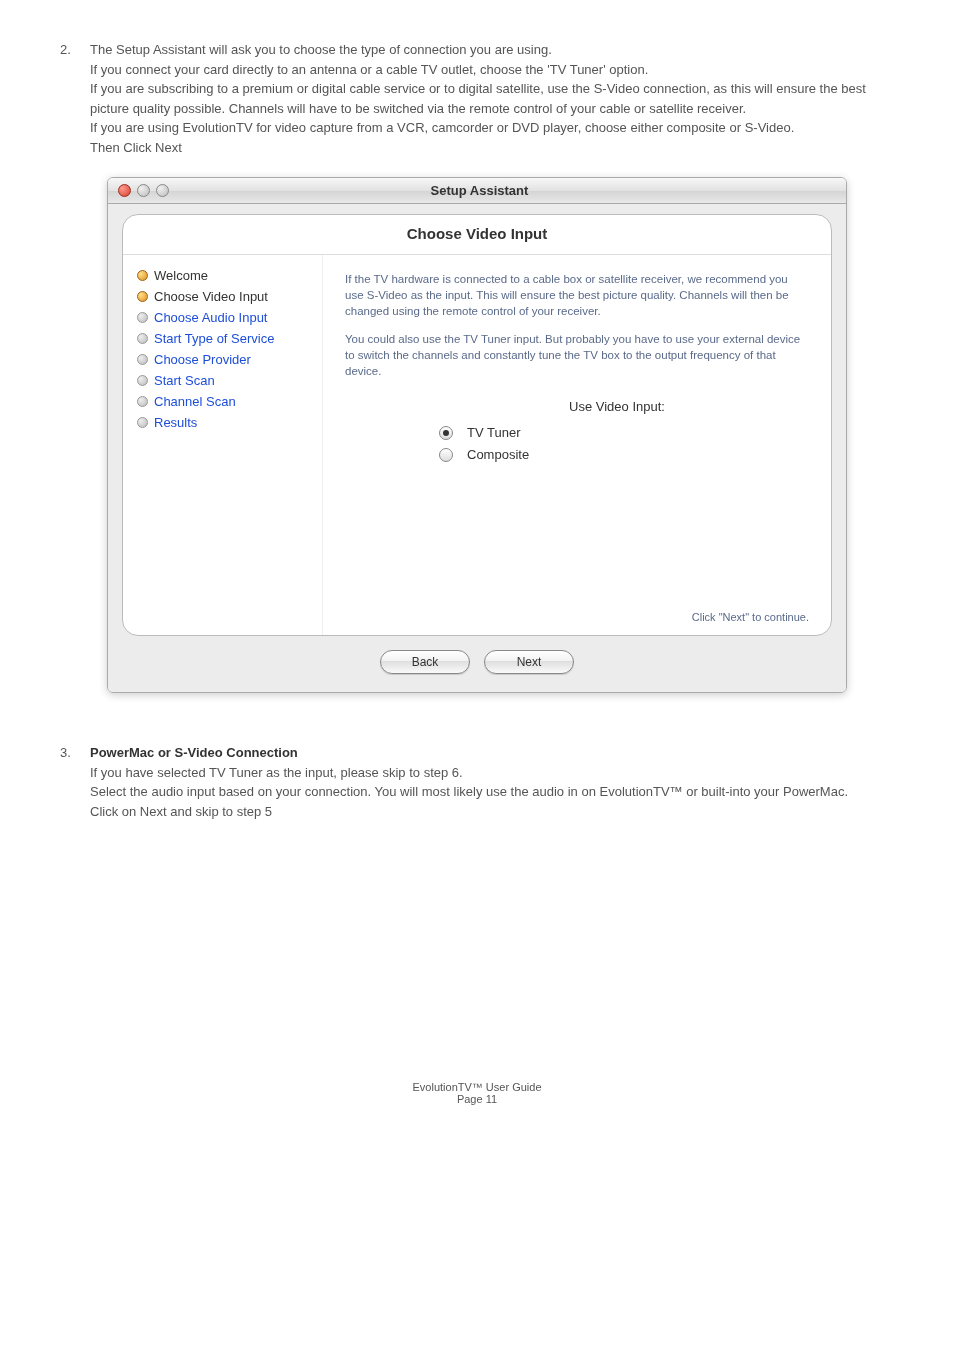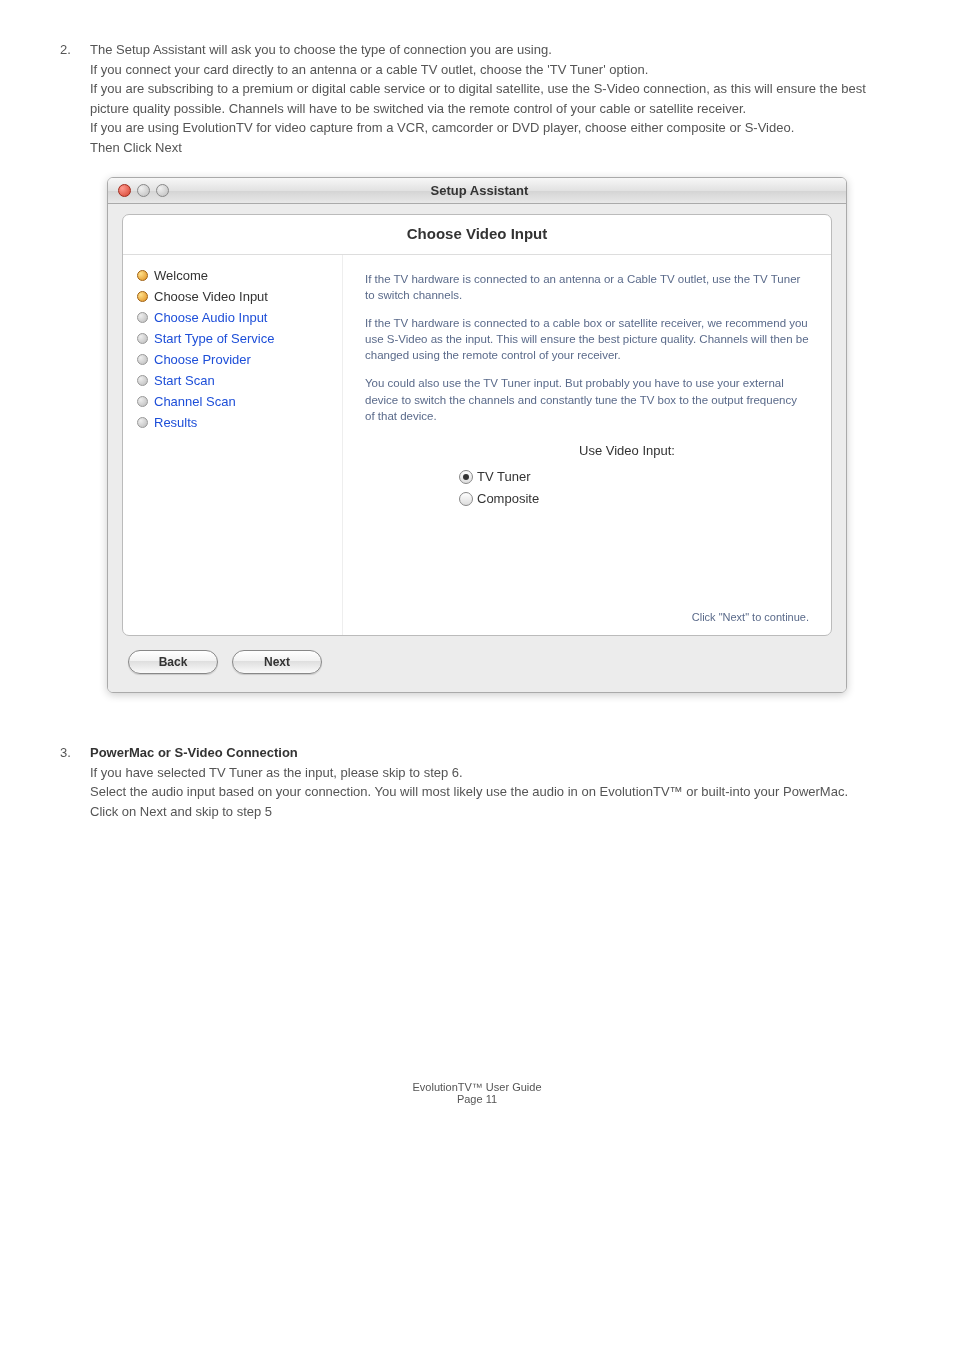--- a/index.html
+++ b/index.html
@@ -66,35 +66,35 @@
       color: #333;
       pointer-events: none;
     }
     .window-body {
       background: #ececec;
       padding: 10px 14px 14px;
     }
     .panel {
       background: #fff;
       border: 1px solid #bbb;
-      border-radius: 7px;
+      border-radius: 16px;
     }
     .panel-heading {
       text-align: center;
       font-size: 15px;
       font-weight: bold;
       padding: 10px 0 12px;
       border-bottom: 1px solid #ddd;
     }
     .panel-content {
       display: flex;
       min-height: 380px;
     }
     .sidebar {
-      width: 220px;
+      width: 200px;
       padding: 10px 0 10px 14px;
       font-size: 13px;
       border-right: 1px solid #eee;
     }
     .side-item {
       display: flex;
       align-items: center;
       gap: 6px;
       padding: 3px 0;
       color: #1d4ed8;
@@ -138,21 +138,21 @@
       font-size: 13px;
       color: #333;
       text-align: center;
     }
     .radio-group .rg-label {
       margin-bottom: 6px;
     }
     .radio-row {
       display: flex;
       align-items: center;
-      gap: 4px;
+      gap: 14px;
       padding: 2px 0 2px 14px;
     }
     .radio {
       width: 14px; height: 14px;
       border-radius: 50%;
       border: 1px solid #888;
       background: linear-gradient(#fff,#ddd);
       display: flex;
       align-items: center;
       justify-content: center;
@@ -165,24 +165,23 @@
     }
     .hint {
       margin-top: auto;
       text-align: right;
       font-size: 11px;
       color: #5a6a8a;
       padding-top: 40px;
     }
     .button-row {
       display: flex;
-      justify-content: flex-start;
+      justify-content: center;
       gap: 14px;
       padding: 14px 6px 4px;
-      font-weight: bold;
     }
     .aqua-btn {
       min-width: 90px;
       height: 24px;
       border: 1px solid #888;
       border-radius: 12px;
       background: linear-gradient(to bottom, #ffffff 0%, #f2f2f2 45%, #dedede 46%, #fafafa 100%);
       font-size: 12px;
       color: #333;
       display: flex;
@@ -250,21 +249,20 @@
           <div class="side-item">
             <span class="bullet"></span>
             <span>Channel Scan</span>
           </div>
           <div class="side-item">
             <span class="bullet"></span>
             <span>Results</span>
           </div>
         </div>
         <div class="main-area">
-          <div class="para">If the TV hardware is connected to an antenna or a Cable TV outlet, use the TV Tuner to switch channels.</div>
           <div class="para">If the TV hardware is connected to a cable box or satellite receiver, we recommend you use S-Video as the input. This will ensure the best picture quality. Channels will then be changed using the remote control of your receiver.</div>
           <div class="para">You could also use the TV Tuner input. But probably you have to use your external device to switch the channels and constantly tune the TV box to the output frequency of that device.</div>
 
           <div class="radio-group">
             <div class="rg-label">Use Video Input:</div>
             <div class="radio-row">
               <span class="radio selected"></span>
               <span>TV Tuner</span>
             </div>
             <div class="radio-row">

